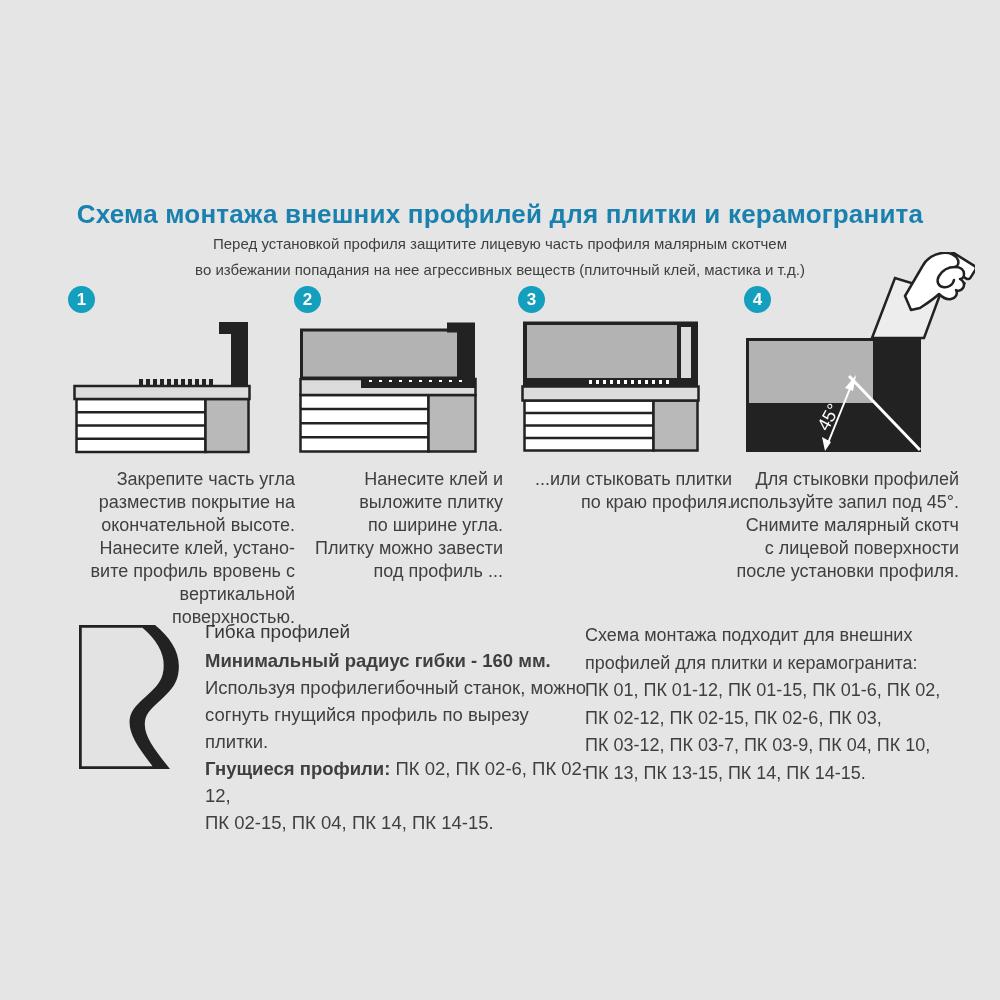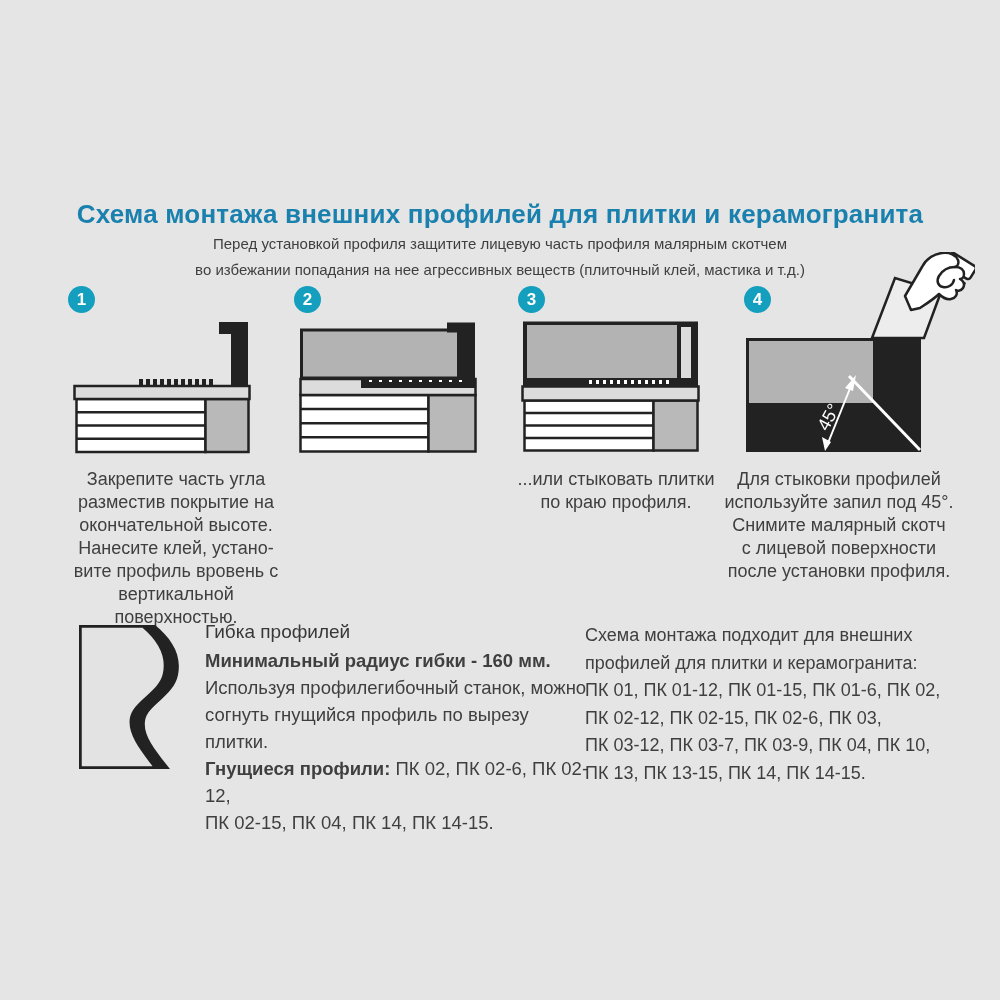--- a/index.html
+++ b/index.html
@@ -7,21 +7,21 @@
           font-family:"Liberation Sans","DejaVu Sans",sans-serif;color:#3f3f3f;}
   .title{position:absolute;top:199px;left:0;width:1000px;text-align:center;
          color:#1a81af;font-size:26px;font-weight:bold;letter-spacing:.2px;}
   .subtitle{position:absolute;left:0;width:1000px;text-align:center;
             font-size:15px;color:#3f3f3f;}
   .sub1{top:235px;} .sub2{top:261px;}
   .badge{position:absolute;width:27px;height:27px;border-radius:50%;background:#139fbd;
          color:#fff;font-weight:bold;font-size:17px;display:flex;align-items:center;justify-content:center;}
   .diagram{position:absolute;}
   .caption{position:absolute;text-align:center;font-size:18px;line-height:23px;color:#3f3f3f;}
-  .pre{white-space:pre-line;}
+  .pre{white-space:pre-line;text-align:right;}
   .b{font-weight:bold;}
   .bend-text{position:absolute;left:205px;top:618px;width:385px;}
   .bend-heading{font-size:19px;font-weight:normal;line-height:27px;margin-bottom:2px;color:#383838;}
   .bend-body{font-size:18.5px;line-height:27px;color:#3f3f3f;}
   .comp-text{position:absolute;left:585px;top:622px;width:400px;text-align:left;
              font-size:18px;line-height:27.5px;color:#3f3f3f;}
 </style>
 </head>
 <body>
 
@@ -91,20 +91,25 @@
       <path d="M220,15 C213,15 207,19 204,24 C201,29 203,34 208,35 C213,36 218,33 219,28" fill="none"></path>
     </g>
   </svg>
 
   <div class="caption pre" style="left:57px;top:468px;width:238px;">Закрепите часть угла
 разместив покрытие на
 окончательной высоте.
 Нанесите клей, устано-
 вите профиль вровень с
 вертикальной поверхностью.</div>
+  <div class="caption pre" style="left:287px;top:468px;width:216px;">Нанесите клей и
+выложите плитку
+по ширине угла.
+Плитку можно завести
+под профиль ...</div>
   <div class="caption pre" style="left:500px;top:468px;width:232px;">...или стыковать плитки
 по краю профиля.</div>
   <div class="caption pre" style="left:719px;top:468px;width:240px;">Для стыковки профилей
 используйте запил под 45°.
 Снимите малярный скотч
 с лицевой поверхности
 после установки профиля.</div>
 
   <svg class="diagram" style="left:75px;top:622px;" width="110" height="150" viewBox="0 0 110 150">
     <path d="M4,3 L80,3 C97,17 107,33 103,53 C99,74 72,83 70,99 C68,114 80,128 95,147 L4,147 Z" fill="#222"></path>

